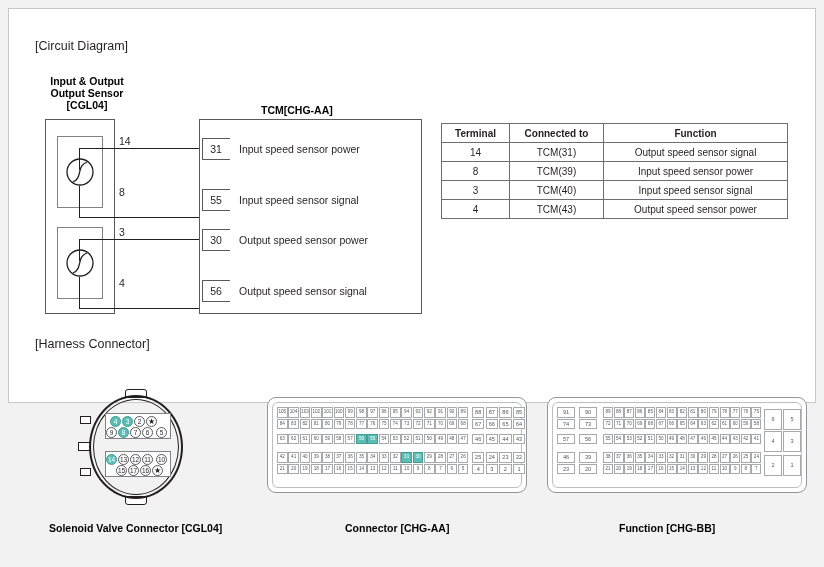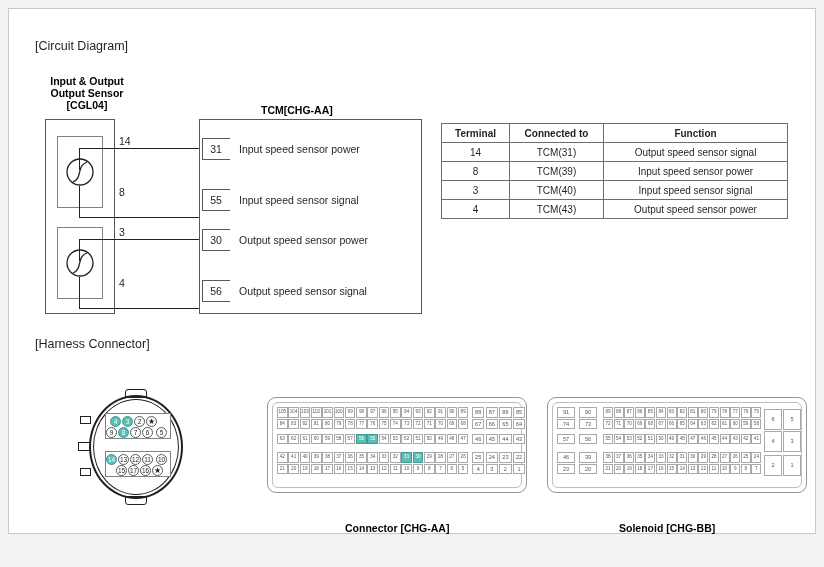--- a/index.html
+++ b/index.html
@@ -5,21 +5,21 @@
   * { box-sizing: border-box; }
   html, body { margin:0; padding:0; }
   body {
     width:824px; height:567px;
     background:#f2f2f2;
     font-family:"Liberation Sans", sans-serif;
     overflow:hidden;
   }
   .page {
     position:absolute; left:8px; top:8px;
-    width:808px; height:526px;
+    width:808px; height:395px;
     background:#ffffff;
     border:1px solid #c8c8c8;
   }
   .sec-title { position:absolute; font-size:12.5px; color:#231f20; white-space:nowrap; }
 
   
   #circuit { position:absolute; left:0; top:0; width:420px; height:320px; }
   .cgl-caption { position:absolute; font-size:10.5px; font-weight:bold; color:#000; text-align:center; line-height:12px; white-space:nowrap; }
   .tcm-caption { position:absolute; font-size:10.5px; font-weight:bold; color:#000; white-space:nowrap; }
 
@@ -418,16 +418,17 @@
       <div class="cell" style="left: 192.8px; top: 65.5px; width: 10px; height: 10.9px; line-height: 8.9px;">8</div>
       <div class="cell" style="left: 203.4px; top: 65.5px; width: 10px; height: 10.9px; line-height: 8.9px;">7</div>
       <div class="cell big" style="left: 216px; top: 11px; width: 18px; height: 21px; line-height: 19px;">6</div>
       <div class="cell big" style="left: 235px; top: 11px; width: 18px; height: 21px; line-height: 19px;">5</div>
       <div class="cell big" style="left: 216px; top: 33px; width: 18px; height: 21px; line-height: 19px;">4</div>
       <div class="cell big" style="left: 235px; top: 33px; width: 18px; height: 21px; line-height: 19px;">3</div>
       <div class="cell big" style="left: 216px; top: 57px; width: 18px; height: 21px; line-height: 19px;">2</div>
       <div class="cell big" style="left: 235px; top: 57px; width: 18px; height: 21px; line-height: 19px;">1</div>
     </div>
 
+  <div class="cap-bottom" style="left:40px; top:513px;">Solenoid Valve Connector [CGL04]</div>
   <div class="cap-bottom" style="left:336px; top:513px;">Connector [CHG-AA]</div>
-  <div class="cap-bottom" style="left:610px; top:513px;">Solenoid [CHG-BB]</div>
+  <div class="cap-bottom" style="left:610px; top:513px;">Function [CHG-BB]</div>
 
 </div>
 
 </body></html>

